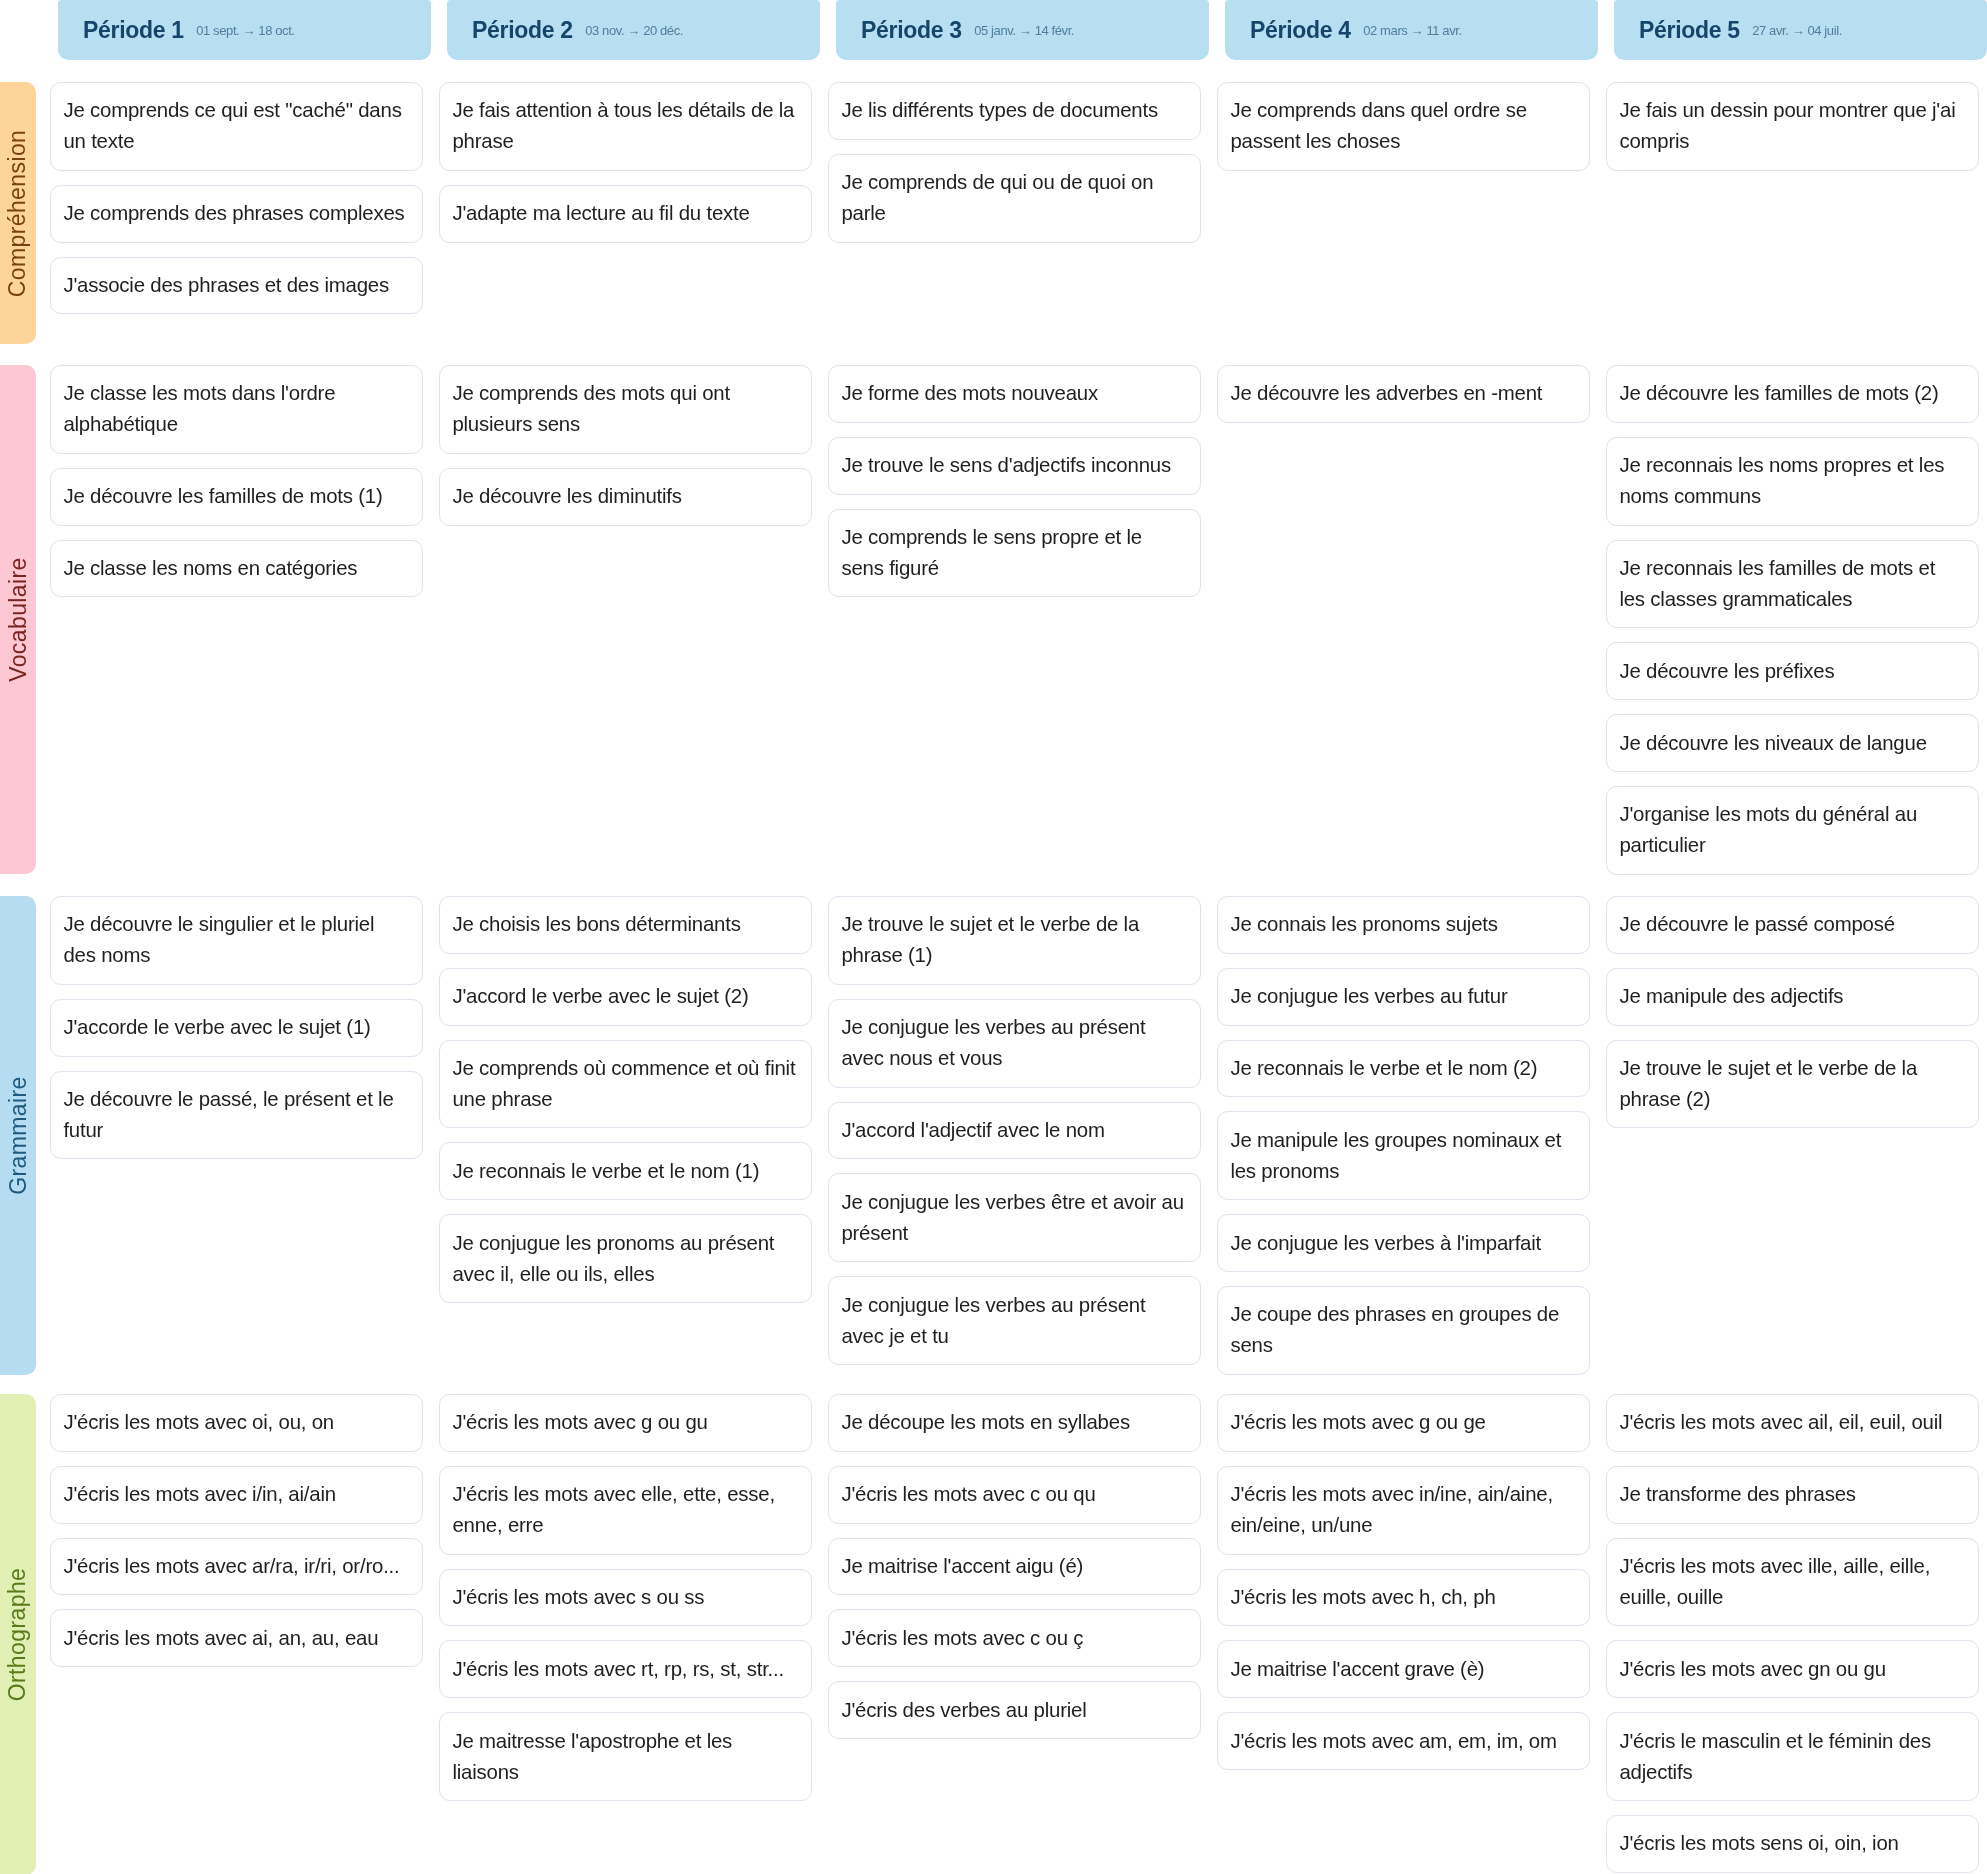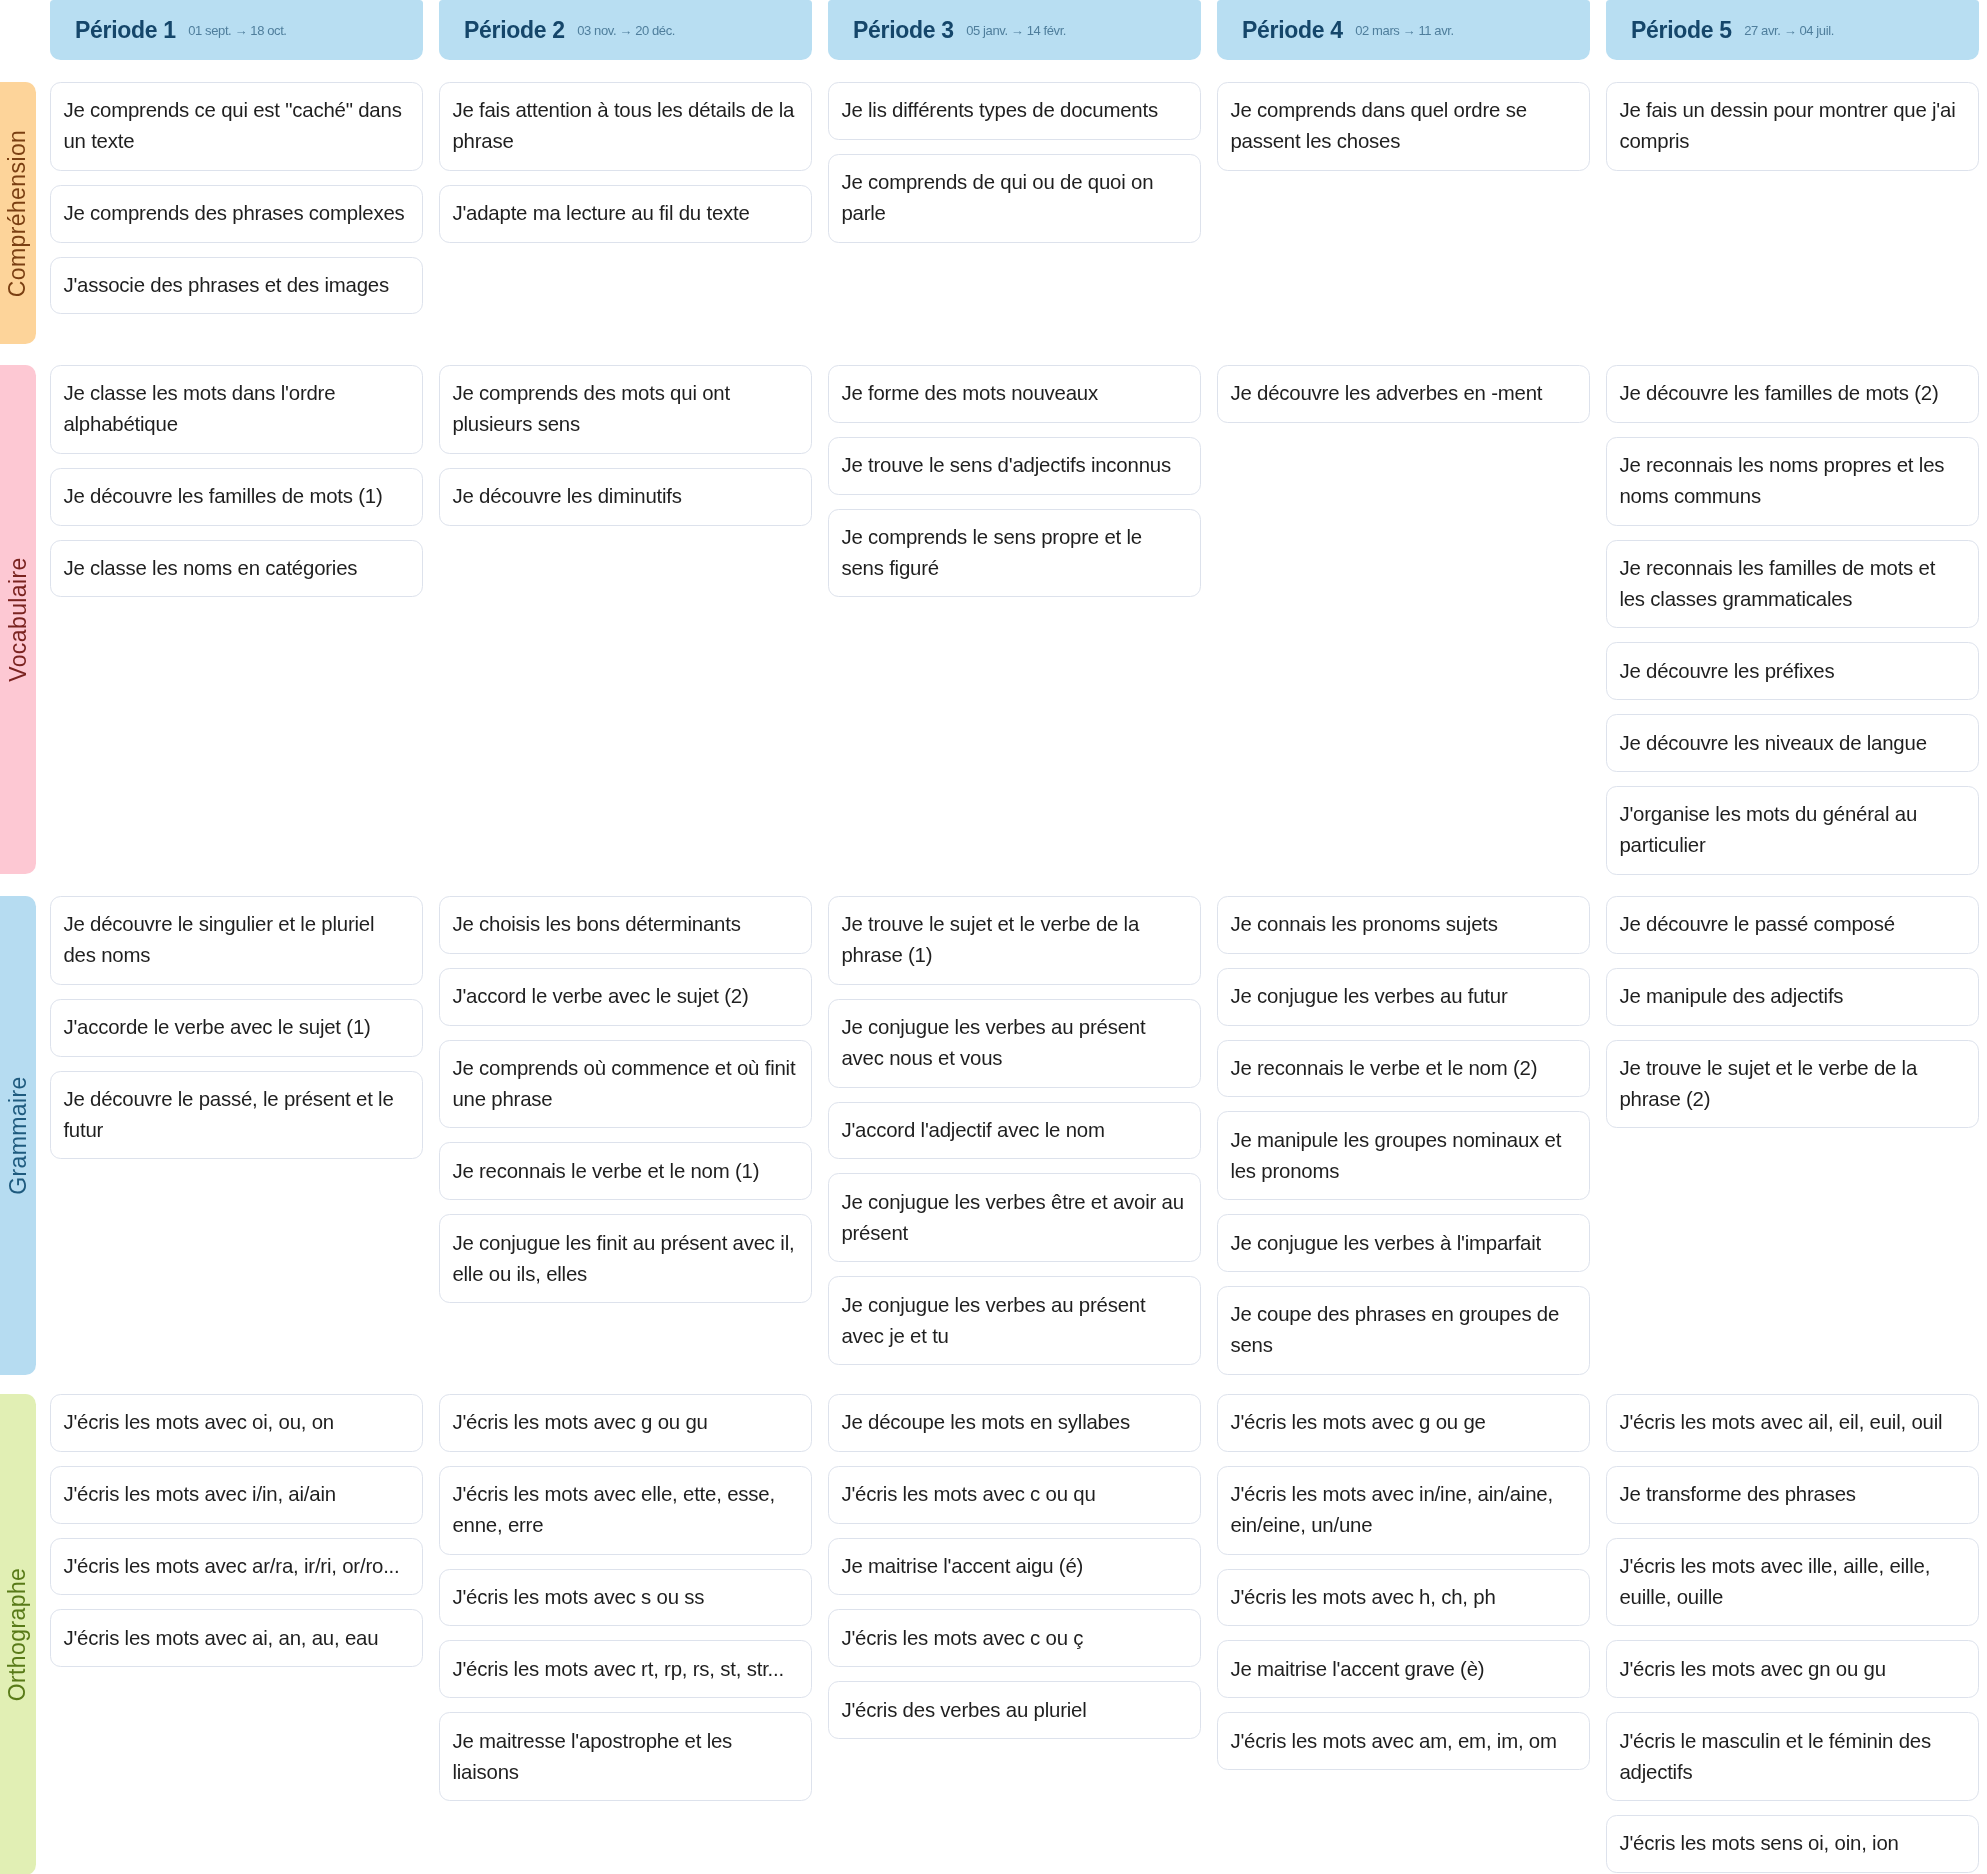--- a/index.html
+++ b/index.html
@@ -1,19 +1,19 @@
 <!DOCTYPE html>
 <html style="font-size:14px"><head>
 <meta charset="utf-8">
 <style>
   * { box-sizing: border-box; margin: 0; padding: 0; }
   html, body { width: 1988px; height: 1874px; background: #ffffff; overflow: hidden; }
   body { font-family: "Liberation Sans", "DejaVu Sans", sans-serif; color: #1d1d1f; position: relative; }
 
-  .header-row { position: absolute; top: 0; left: 50px; display: flex; gap: 16px; }
+  .header-row { position: absolute; top: 0; left: 58px; display: flex; gap: 16px; }
   .period-header {
     width: 373px; height: 60px; background: #b8def2;
     border-radius: 0 0 10.6px 10.6px; border-top-left-radius: 0;
     display: flex; align-items: center; padding-left: 25px;
     border-radius: 3.5px 3.5px 10.6px 10.6px;
   }
   .period-title { font-weight: bold; font-size: 23px; color: #15466a; letter-spacing: -0.3px; }
   .period-dates { font-size: 13px; color: #4f7e9c; margin-left: 12.4px; letter-spacing: -0.4px; }
 
   .section { position: absolute; left: 0; width: 1988px; }
@@ -128,21 +128,21 @@
       <div class="col">
         <div class="card">Je découvre le singulier et le pluriel des noms</div>
         <div class="card">J'accorde le verbe avec le sujet (1)</div>
         <div class="card">Je découvre le passé, le présent et le futur</div>
       </div>
       <div class="col">
         <div class="card">Je choisis les bons déterminants</div>
         <div class="card">J'accord le verbe avec le sujet (2)</div>
         <div class="card">Je comprends où commence et où finit une phrase</div>
         <div class="card">Je reconnais le verbe et le nom (1)</div>
-        <div class="card">Je conjugue les finit au présent avec il, elle ou ils, elles</div>
+        <div class="card">Je conjugue les pronoms au présent avec il, elle ou ils, elles</div>
       </div>
       <div class="col">
         <div class="card">Je trouve le sujet et le verbe de la phrase (1)</div>
         <div class="card">Je conjugue les verbes au présent avec nous et vous</div>
         <div class="card">J'accord l'adjectif avec le nom</div>
         <div class="card">Je conjugue les verbes être et avoir au présent</div>
         <div class="card">Je conjugue les verbes au présent avec je et tu</div>
       </div>
       <div class="col">
         <div class="card">Je connais les pronoms sujets</div>

